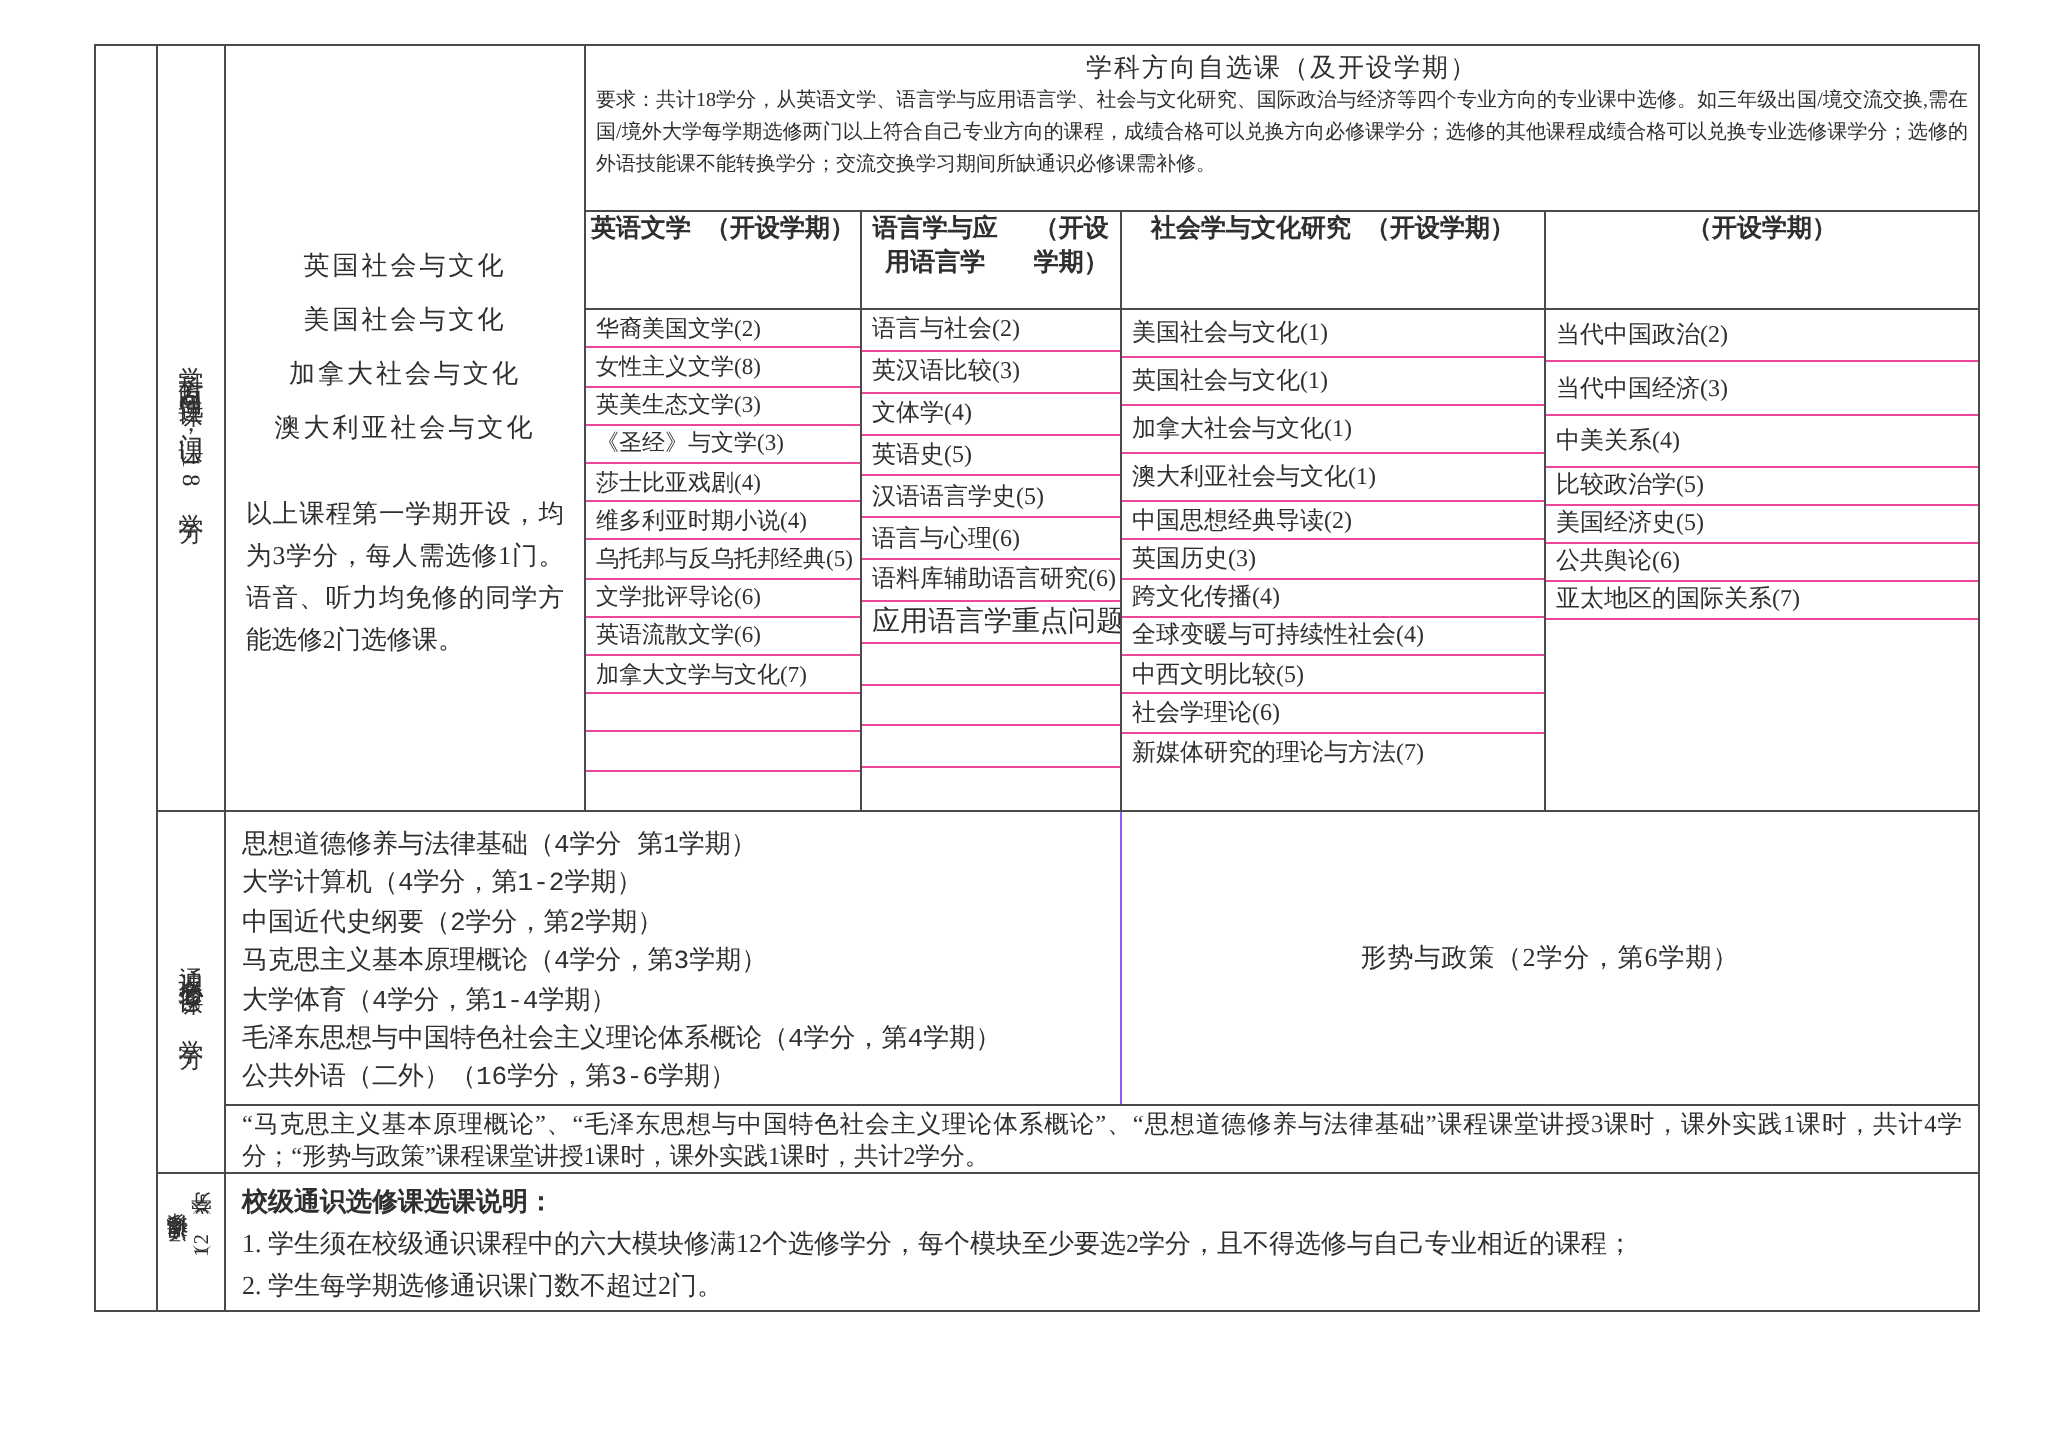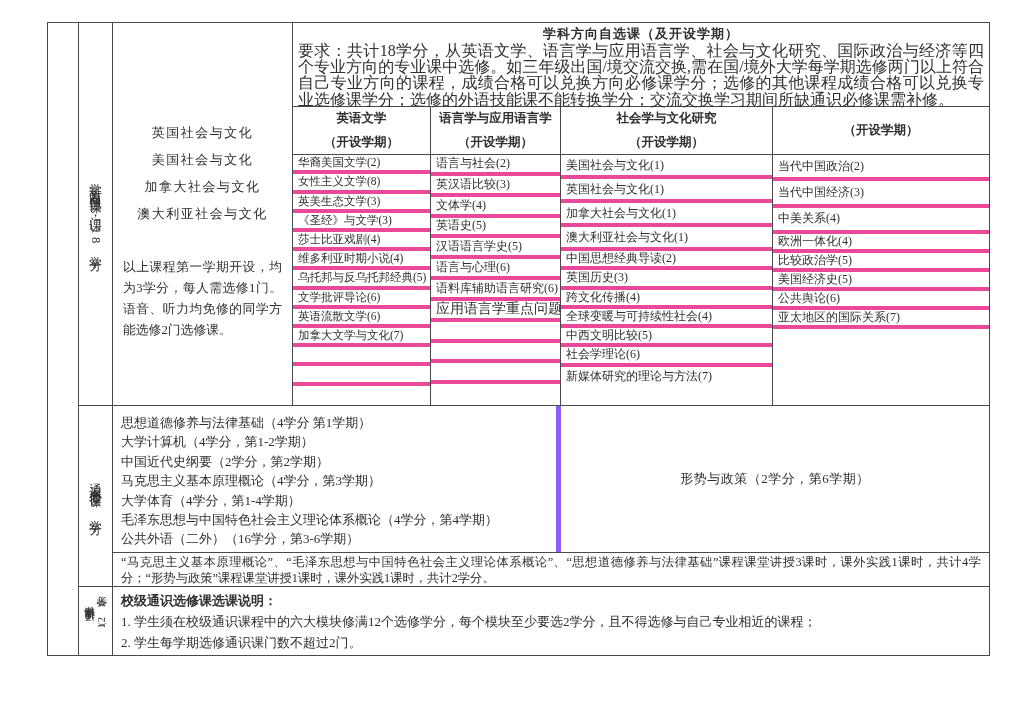--- a/index.html
+++ b/index.html
@@ -18,48 +18,48 @@
   .vlabel{writing-mode:vertical-rl;text-orientation:mixed;font-size:12.5px;
           letter-spacing:3px;line-height:34px;}
   .vflip{writing-mode:vertical-rl;transform:rotate(180deg);font-size:10.5px;
          letter-spacing:1px;line-height:12px;}
   .vflip span{display:block;}
 
   .main{flex:1;display:flex;flex-direction:column;}
   .sec1{height:383px;border-bottom:1px solid #4a4a4a;display:flex;}
   .ovcell{width:180px;border-right:1px solid #4a4a4a;padding-top:96px;}
   .ovline{text-align:center;height:27px;line-height:27px;font-size:13px;letter-spacing:1.5px;}
-  .ovnote{margin-top:30px;padding:0 10px;font-size:12.8px;line-height:21px;text-align:justify;}
+  .ovnote{margin-top:20px;padding:0 10px;font-size:12.8px;line-height:21px;text-align:justify;}
 
   .s1right{flex:1;display:flex;flex-direction:column;}
   .reqcell{height:84px;border-bottom:1px solid #4a4a4a;padding:2px 5px 0 5px;}
-  .req-title{font-weight:bold;text-align:center;font-size:13px;height:18px;line-height:18px;letter-spacing:1px;}
-  .req-text{font-size:16px;line-height:16.2px;text-align:justify;}
+  .req-title{font-weight:normal;text-align:center;font-size:13px;height:18px;line-height:18px;letter-spacing:1px;}
+  .req-text{font-size:10px;line-height:16.2px;text-align:justify;}
 
   .hdrrow{height:49px;border-bottom:1px solid #4a4a4a;display:flex;}
-  .hcell{display:flex;flex-direction:column;justify-content:center;gap:7px;
+  .hcell{display:flex;flex-direction:row;justify-content:center;gap:7px;
          text-align:center;font-weight:bold;font-size:12.5px;border-right:1px solid #4a4a4a;}
   .w1{width:138px;}.w2{width:130px;}.w3{width:212px;}.w4{flex:1;border-right:none;}
 
   .grid{flex:1;display:flex;}
   .gcol{display:flex;flex-direction:column;border-right:1px solid #4a4a4a;}
   .gcol.w4{border-right:none;}
-  .crow{border-bottom:4px solid #ec4899;display:flex;align-items:center;
+  .crow{border-bottom:1px solid #ec4899;display:flex;align-items:center;
         padding-left:5px;font-size:11.5px;white-space:nowrap;overflow:hidden;}
   .c1 .crow{height:19.23px;}
   .c2 .crow{height:20.83px;font-size:12px;}
   .c2 .crow:nth-child(8){font-size:14px;}
   .c3 .crow{height:19.25px;font-size:12px;}
   .c3 .crow:nth-child(-n+4){height:24px;}
   .c4 .crow{height:19px;font-size:12px;}
   .c4 .crow:nth-child(-n+3){height:26.3px;}
   .c1 .crow:last-child,.c2 .crow:last-child,.c3 .crow:last-child{border-bottom:none;}
 
   .sec2{height:147px;display:flex;}
-  .genlist{width:448px;border-right:5px solid #8b5cf6;padding:7px 0 0 8px;}
+  .genlist{width:448px;border-right:1px solid #8b5cf6;padding:7px 0 0 8px;font-family:Liberation Mono, monospace;}
   .genlist .gitem{font-size:13px;line-height:19.4px;white-space:nowrap;}
   .genright{flex:1;display:flex;align-items:center;justify-content:center;font-size:13px;letter-spacing:0.5px;}
 
   .noterow{height:34px;border-top:1px solid #4a4a4a;padding:1px 8px 0 8px;
            font-size:12.3px;line-height:16px;text-align:justify;}
 
   .sec3{height:70px;border-top:1px solid #4a4a4a;padding:3px 8px 0 8px;}
   .s3head{font-weight:bold;font-size:13px;line-height:21px;}
   .s3items .gitem{font-size:13px;line-height:21px;white-space:nowrap;}
 </style>
@@ -163,21 +163,20 @@
                 <div class="crow">跨文化传播(4)</div>
                 <div class="crow">全球变暖与可持续性社会(4)</div>
                 <div class="crow">中西文明比较(5)</div>
                 <div class="crow">社会学理论(6)</div>
                 <div class="crow">新媒体研究的理论与方法(7)</div>
               </div>
             <div class="gcol c4 w4">
                 <div class="crow">当代中国政治(2)</div>
                 <div class="crow">当代中国经济(3)</div>
                 <div class="crow">中美关系(4)</div>
-                <div class="crow">欧洲一体化(4)</div>
                 <div class="crow">比较政治学(5)</div>
                 <div class="crow">美国经济史(5)</div>
                 <div class="crow">公共舆论(6)</div>
                 <div class="crow">亚太地区的国际关系(7)</div>
               </div>
           </div>
         </div>
       </div>
 
       <div class="sec2">

